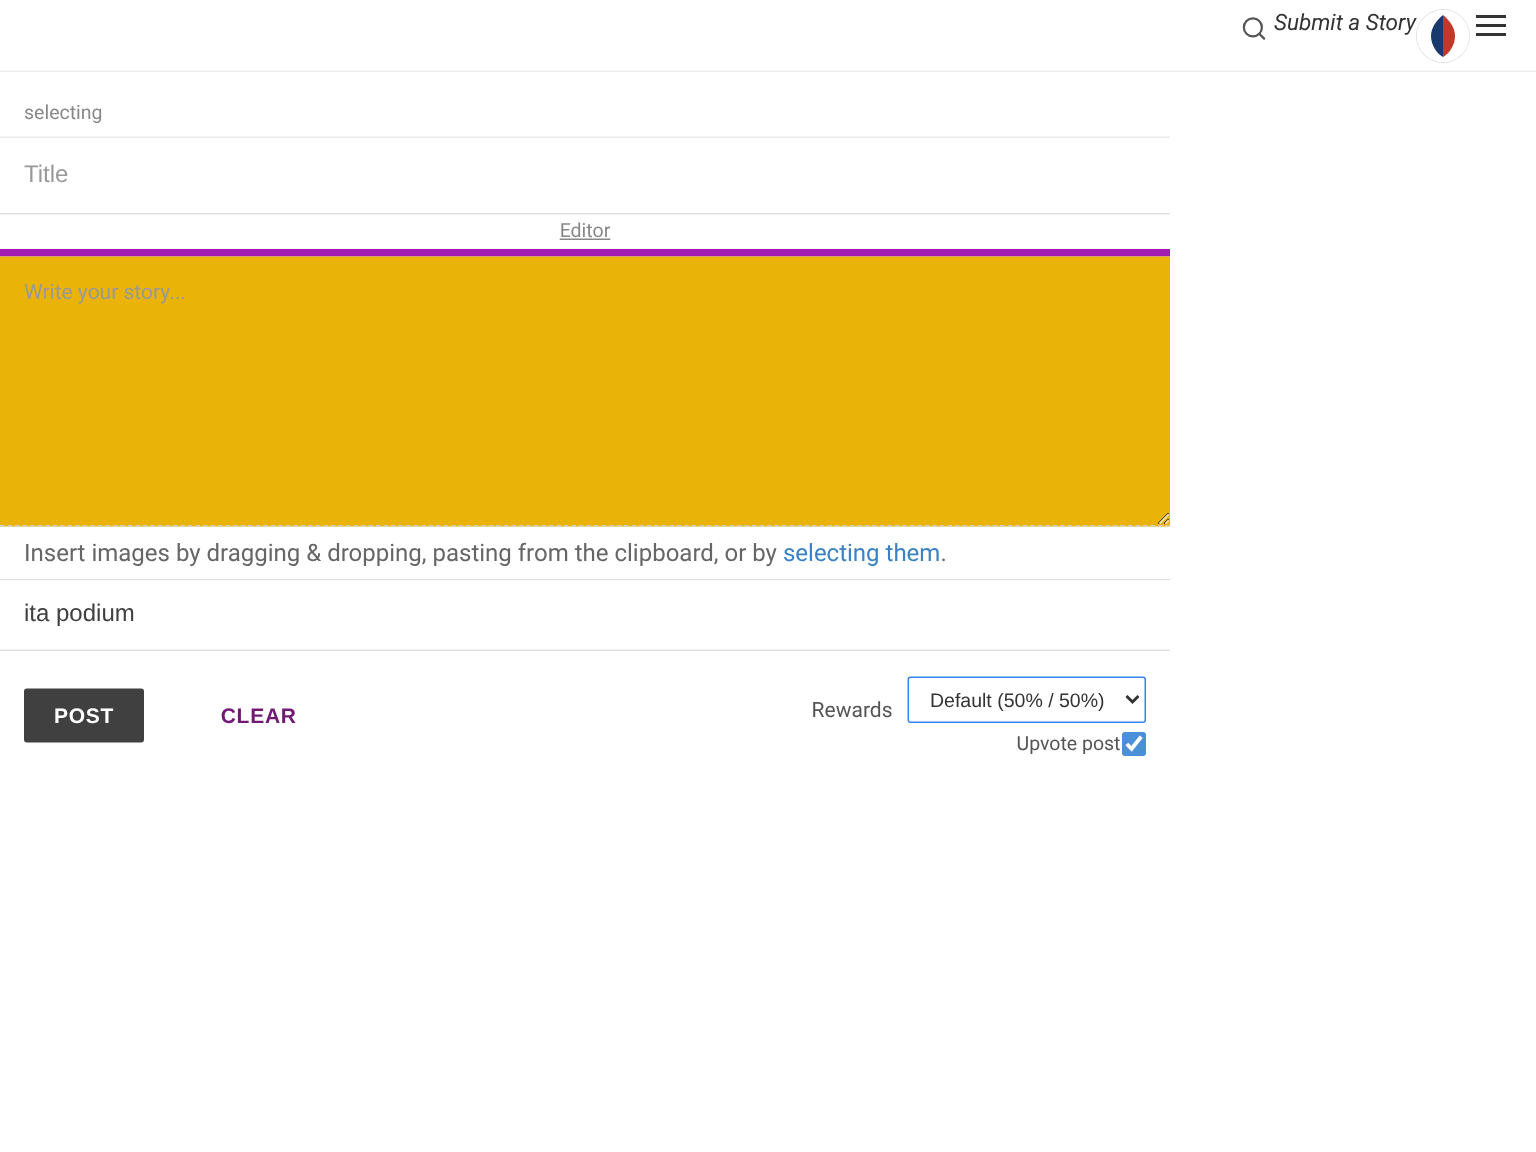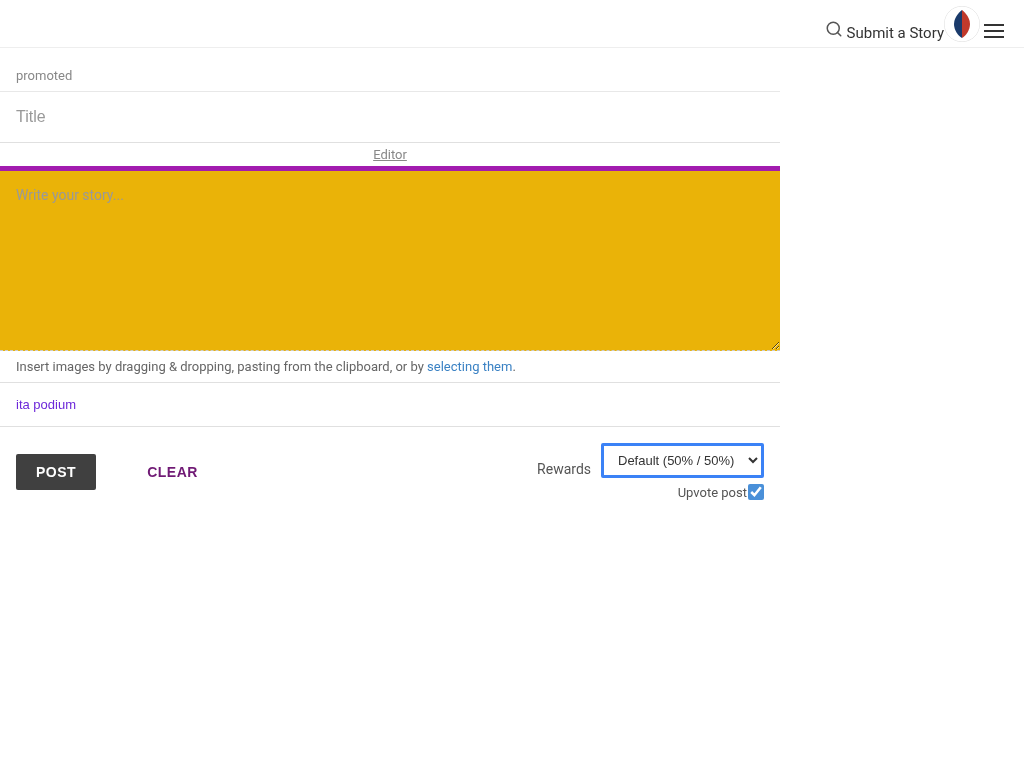--- a/index.html
+++ b/index.html
@@ -24,22 +24,23 @@
       align-items: center;
       justify-content: flex-end;
       padding: 0 16px;
       height: 48px;
       border-bottom: 1px solid #eee;
       background: #fff;
     }
 
     .header-actions {
       display: flex;
-      align-items: flex-end;
+      align-items: flex-start;
       gap: 0;
+      font-style: italic;
     }
 
     .search-icon-btn {
       background: none;
       border: none;
       cursor: pointer;
       padding: 4px;
       color: #555;
       font-size: 18px;
       display: flex;
@@ -158,39 +159,39 @@
       display: block;
     }
 
     .story-textarea::placeholder {
       color: #999;
     }
 
     
     .image-insert-row {
       padding: 8px 16px;
-      font-size: 13px;
+      font-size: 16px;
       color: #666;
       border-bottom: 1px solid #e0e0e0;
     }
 
     .selecting-them-link {
       color: #3b82c4;
       text-decoration: none;
       cursor: pointer;
     }
 
     
     .tag-input {
       width: 100%;
       border: none;
       border-bottom: 1px solid #e0e0e0;
       padding: 14px 16px;
-      font-size: 13px;
-      color: #6d28d9;
+      font-size: 16px;
+      color: #404040;
       outline: none;
       background: #fff;
       display: block;
     }
 
     .tag-input::placeholder {
       color: #999;
     }
 
     
@@ -242,21 +243,21 @@
       gap: 10px;
     }
 
     .rewards-label {
       font-size: 14px;
       color: #555;
       margin-top: 16px;
     }
 
     .rewards-select {
-      border: 3px solid #3b82f6;
+      border: 1px solid #3b82f6;
       padding: 6px 10px;
       font-size: 13px;
       color: #333;
       background: #fff;
       cursor: pointer;
       outline: none;
       border-radius: 2px;
       min-width: 140px;
     }
 
@@ -300,21 +301,21 @@
     <button class="hamburger-btn">
       <span class="hamburger-line"></span>
       <span class="hamburger-line"></span>
       <span class="hamburger-line"></span>
     </button>
   </div>
 </div>
 
 <div class="main">
 
-  <span class="promoted-label">promoted</span>
+  <span class="promoted-label">selecting</span>
   <div class="divider"></div>
 
   <input type="text" class="title-input" value="" placeholder="Title" style="">
 
   <div class="editor-row">
     <a class="editor-link">Editor</a>
   </div>
 
   <textarea class="story-textarea" placeholder="Write your story..." style=""></textarea>
 

